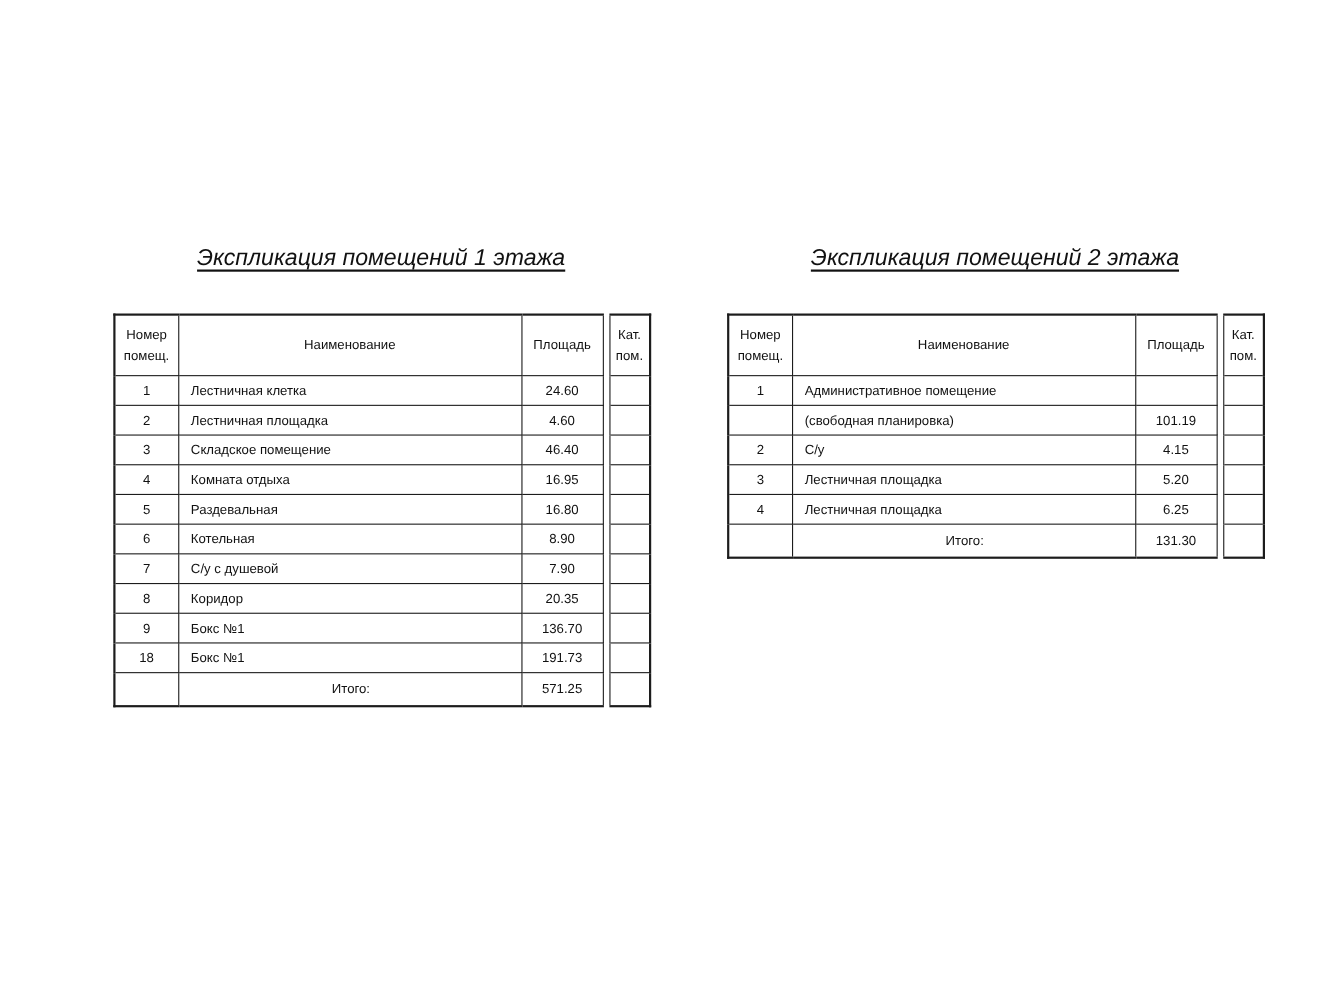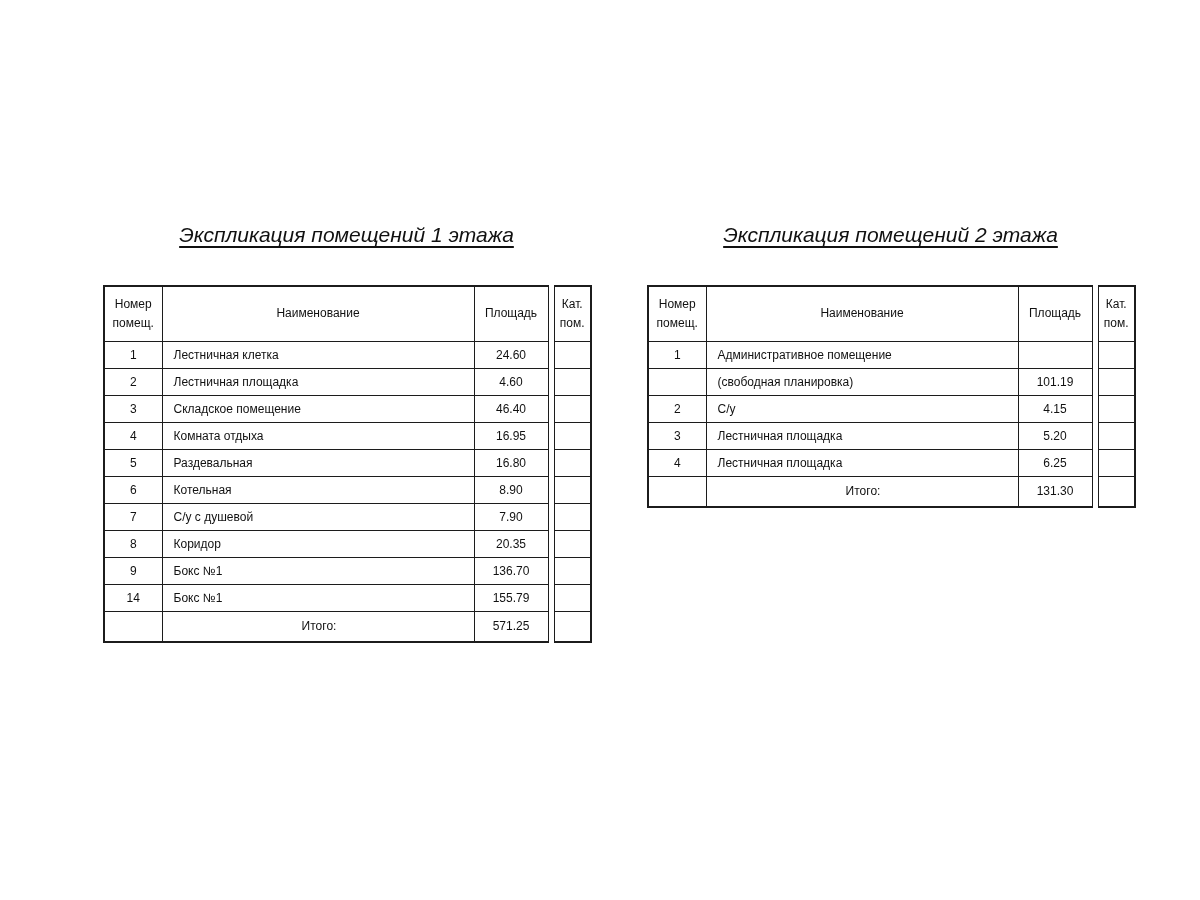--- a/index.html
+++ b/index.html
@@ -12,21 +12,21 @@
   .sheet{
     position:relative;
     width:1200px;height:900px;
     background:var(--bg);
     color:var(--text);
     font-family:"Liberation Sans","DejaVu Sans",sans-serif;
     overflow:hidden;
   }
   .table-block{position:absolute;top:222px;width:487px;}
   .table-block.floor1{left:103px;}
-  .table-block.floor2{left:647px;}
+  .table-block.floor2{left:661px;}
   .exp-title{
     margin:0 0 37px 0;
     font-style:italic;
     font-weight:normal;
     font-size:21px;
     line-height:26px;
     text-align:center;
     text-decoration:underline;
     text-underline-offset:4px;
   }
@@ -149,23 +149,23 @@
             <td class="c-cat"></td>
           </tr>
           <tr>
             <td class="c-num">9</td>
             <td class="c-name">Бокс №1</td>
             <td class="c-area">136.70</td>
             <td class="c-gap"></td>
             <td class="c-cat"></td>
           </tr>
           <tr>
-            <td class="c-num">14</td>
+            <td class="c-num">18</td>
             <td class="c-name">Бокс №1</td>
-            <td class="c-area">155.79</td>
+            <td class="c-area">191.73</td>
             <td class="c-gap"></td>
             <td class="c-cat"></td>
           </tr>
           <tr class="last">
             <td class="c-num"></td>
             <td class="c-name total">Итого:</td>
             <td class="c-area">571.25</td>
             <td class="c-gap"></td>
             <td class="c-cat"></td>
           </tr>

